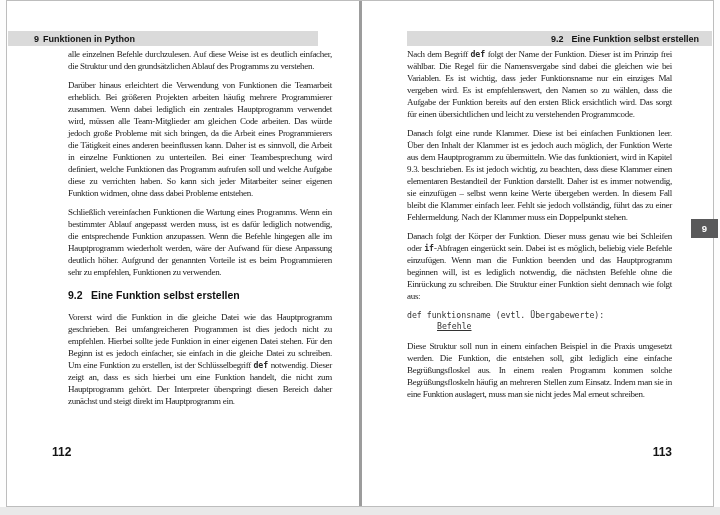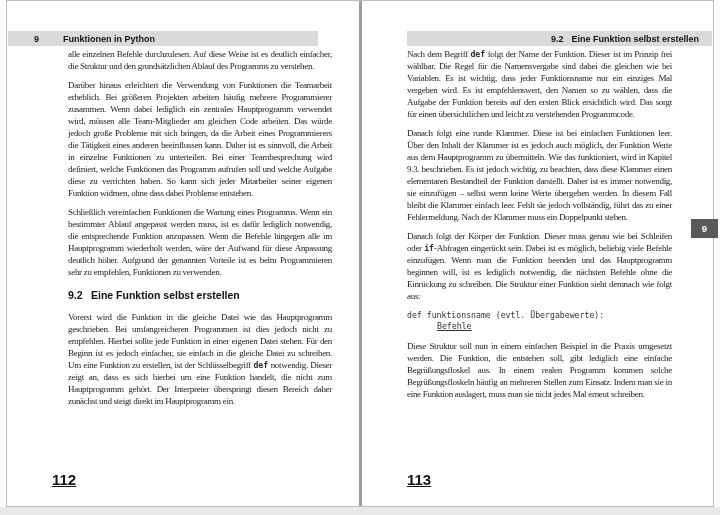--- a/index.html
+++ b/index.html
@@ -21,21 +21,21 @@
     background:#9c9c9c;
   }
   .runninghead {
     position:absolute; top:30px; height:15px; background:#dadada;
     display:flex; align-items:center;
     font-size:9px; font-weight:bold; color:#141414; letter-spacing:0;
   }
   .runninghead.rh-left { left:1px; width:310px; }
   .runninghead.rh-right { left:400px; width:305px; justify-content:flex-end; padding-right:13px; }
   .rh-left .rh-num { margin-left:26px; }
-  .rh-left .rh-title { margin-left:24px; }
+  .rh-left .rh-title { margin-left:4px; }
   .rh-right .rh-num { margin-right:8px; }
   .textcol {
     position:absolute; top:47px; width:264px;
     font-family:"Liberation Serif", serif; font-size:9px; line-height:12px;
     letter-spacing:-0.3px; text-align:justify; color:#1c1c1c;
   }
   .textcol.tc-left { left:61px; }
   .textcol.tc-right { left:400px; width:265px; }
   .para { margin-bottom:7px; }
   .mono {
@@ -48,24 +48,24 @@
     margin-top:11px; margin-bottom:10px; text-align:left;
   }
   .sh-num { width:23px; flex:none; }
   .codeblock {
     font-family:"DejaVu Sans Mono","Liberation Mono",monospace;
     font-size:8.2px; line-height:11px; letter-spacing:0; color:#333;
     text-align:left; margin:8px 0 8px 0;
   }
   .code-line.indent { padding-left:30px;text-decoration:underline; }
   .pagenum {
-    position:absolute; top:470px; font-size:15px; font-weight:bold; color:#141414;text-decoration:underline;
+    position:absolute; top:444px; font-size:12px; font-weight:bold; color:#141414;
   }
   .pagenum.pn-left { left:45px; }
-  .pagenum.pn-right { left:400px; width:265px; text-align:left; }
+  .pagenum.pn-right { left:400px; width:265px; text-align:right; }
   .chapter-tab {
     position:absolute; left:691px; top:219px; width:27px; height:19px;
     background:#59595a; color:#ffffff; display:flex; align-items:center;
     justify-content:center; font-size:9.5px; font-weight:bold;
   }
 </style>
 </head>
 <body>
 
 <div class="canvas">

